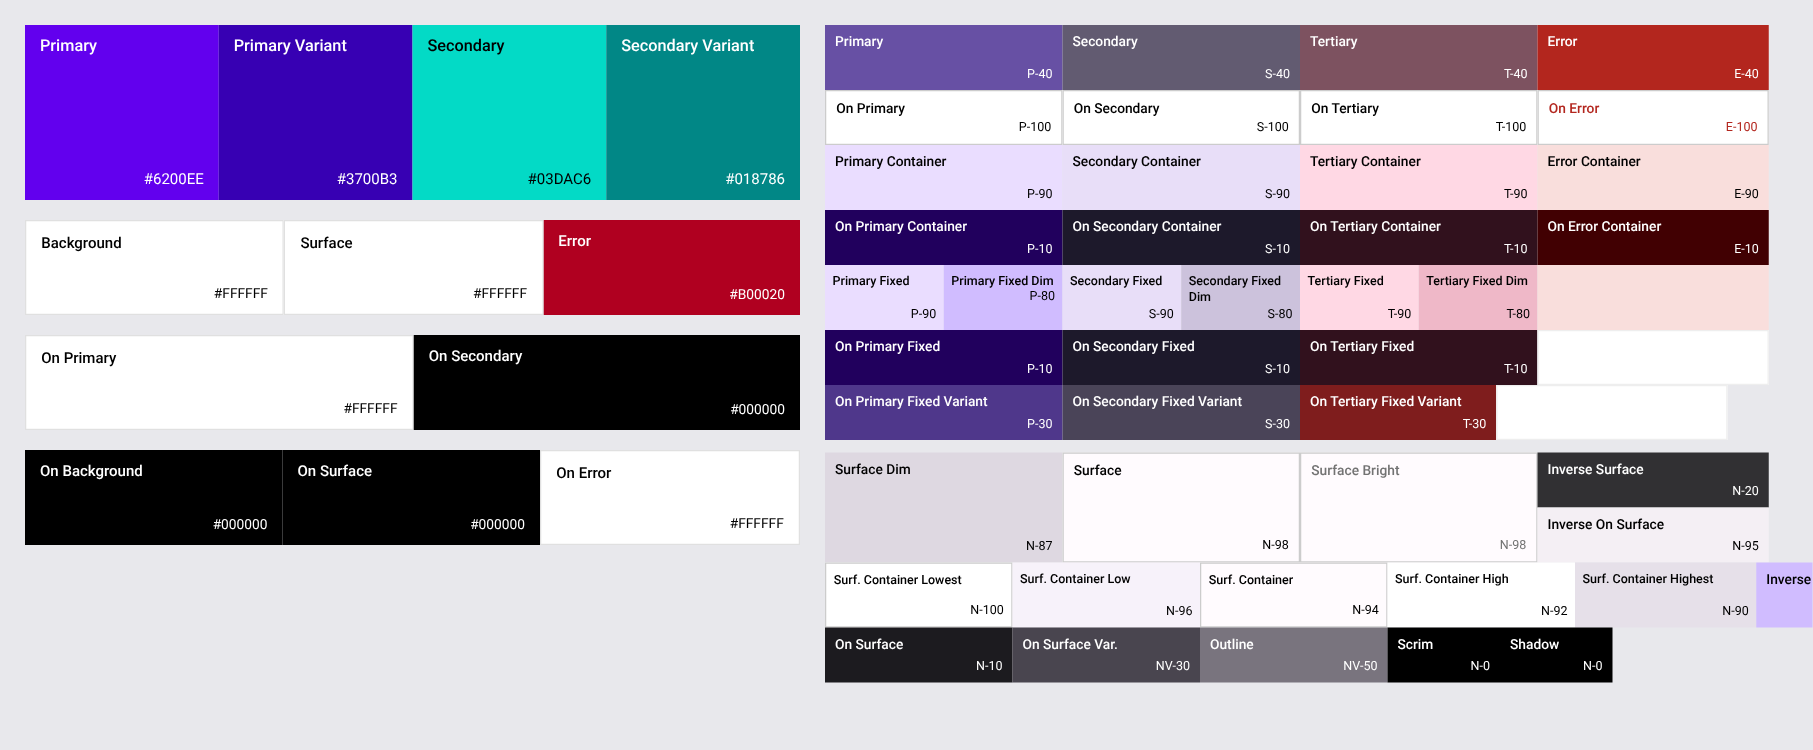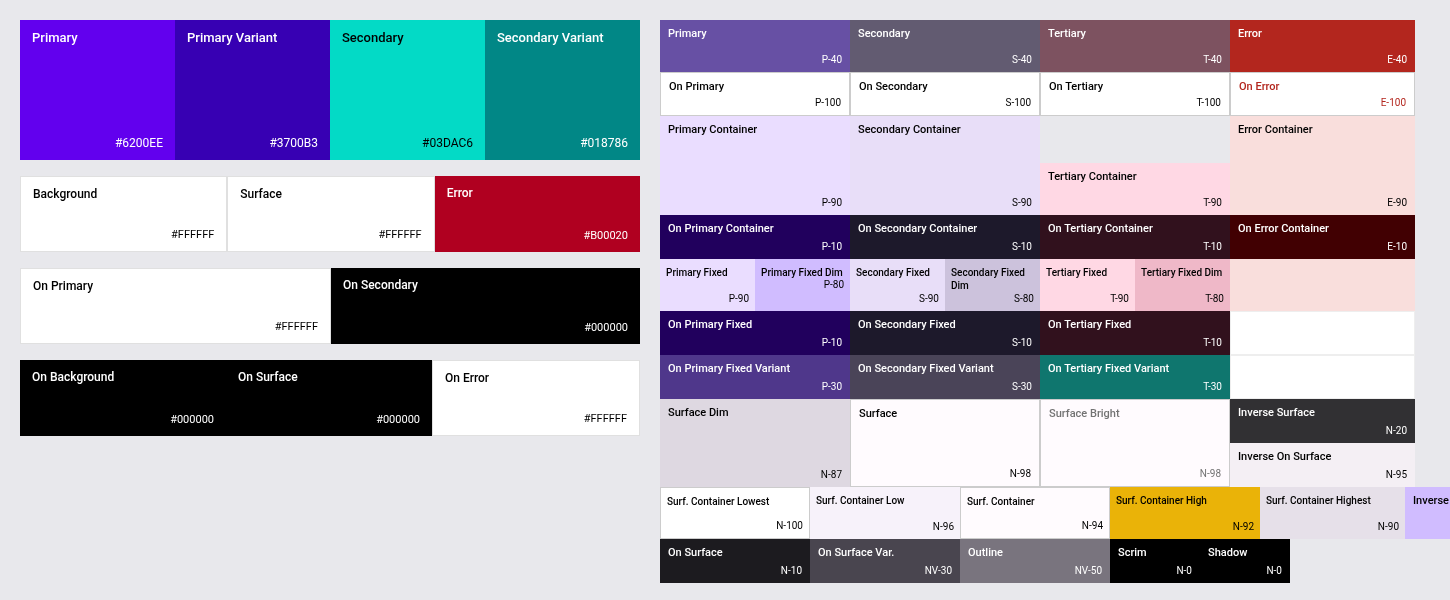--- a/index.html
+++ b/index.html
@@ -177,21 +177,21 @@
     </div>
     <div style="display: flex;">
       <div style="background: rgb(234, 221, 255); color: rgb(0, 0, 0); width: 190px; min-width: 190px; min-height: 52px; display: flex; flex-direction: column; justify-content: space-between; padding: 7px 8px;">
       <span style="font-size:11px;font-weight:500;color:#000000;line-height:1.3">Primary Container</span>
       <span style="font-size:10px;color:#000000;align-self:flex-end">P-90</span>
     </div>
       <div style="background: rgb(232, 222, 248); color: rgb(0, 0, 0); width: 190px; min-width: 190px; min-height: 52px; display: flex; flex-direction: column; justify-content: space-between; padding: 7px 8px;">
       <span style="font-size:11px;font-weight:500;color:#000000;line-height:1.3">Secondary Container</span>
       <span style="font-size:10px;color:#000000;align-self:flex-end">S-90</span>
     </div>
-      <div style="background: rgb(255, 216, 228); color: rgb(0, 0, 0); width: 190px; min-width: 190px; min-height: 52px; display: flex; flex-direction: column; justify-content: space-between; padding: 7px 8px; margin-top: 47px;">
+      <div style="background: rgb(255, 216, 228); color: rgb(0, 0, 0); width: 190px; min-width: 190px; min-height: 52px; display: flex; flex-direction: column; justify-content: space-between; padding: 7px 8px;">
       <span style="font-size:11px;font-weight:500;color:#000000;line-height:1.3">Tertiary Container</span>
       <span style="font-size:10px;color:#000000;align-self:flex-end">T-90</span>
     </div>
       <div style="background: rgb(249, 222, 220); color: rgb(0, 0, 0); width: 185px; min-width: 185px; min-height: 52px; display: flex; flex-direction: column; justify-content: space-between; padding: 7px 8px;">
       <span style="font-size:11px;font-weight:500;color:#000000;line-height:1.3">Error Container</span>
       <span style="font-size:10px;color:#000000;align-self:flex-end">E-90</span>
     </div>
     </div>
     <div style="display: flex;">
       <div style="background: rgb(33, 0, 93); color: rgb(255, 255, 255); width: 190px; min-width: 190px; min-height: 44px; display: flex; flex-direction: column; justify-content: space-between; padding: 7px 8px;">
@@ -261,21 +261,21 @@
     </div>
     <div style="display: flex;">
       <div style="background: rgb(79, 55, 139); color: rgb(255, 255, 255); width: 190px; min-height: 44px; display: flex; flex-direction: column; justify-content: space-between; padding: 7px 8px;">
     <span style="font-size:11px;font-weight:500">On Primary Fixed Variant</span>
     <span style="font-size:10px;align-self:flex-end">P-30</span>
   </div>
       <div style="background: rgb(74, 68, 88); color: rgb(255, 255, 255); width: 190px; min-height: 44px; display: flex; flex-direction: column; justify-content: space-between; padding: 7px 8px;">
     <span style="font-size:11px;font-weight:500">On Secondary Fixed Variant</span>
     <span style="font-size:10px;align-self:flex-end">S-30</span>
   </div>
-      <div style="background: #0f766e; color: rgb(255, 255, 255); width: 190px; min-height: 44px; display: flex; flex-direction: column; justify-content: space-between; padding: 7px 8px;">
+      <div style="background: #7f1d1d; color: rgb(255, 255, 255); width: 157px; min-height: 44px; display: flex; flex-direction: column; justify-content: space-between; padding: 7px 8px;">
     <span style="font-size:11px;font-weight:500">On Tertiary Fixed Variant</span>
     <span style="font-size:10px;align-self:flex-end">T-30</span>
   </div>
       <div style="width: 185px; min-height: 44px; background: rgb(255, 255, 255); border: 1px solid rgb(238, 238, 238);"></div>
     </div>
     <div style="height: 10px; background: rgb(232, 232, 236); width: 100%;"></div>
     <div style="display: flex;">
       <div style="background: rgb(222, 216, 225); color: rgb(0, 0, 0); width: 190px; min-height: 52px; display: flex; flex-direction: column; justify-content: space-between; padding: 7px 8px;">
     <span style="font-size:11px;font-weight:500">Surface Dim</span>
     <span style="font-size:10px;align-self:flex-end">N-87</span>
@@ -305,21 +305,21 @@
     <span style="font-size:10px;align-self:flex-end">N-100</span>
   </div>
       <div style="background: rgb(247, 242, 250); color: rgb(0, 0, 0); width: 150px; min-height: 52px; display: flex; flex-direction: column; justify-content: space-between; padding: 7px 6px;">
     <span style="font-size:10px;font-weight:500;line-height:1.3">Surf. Container Low</span>
     <span style="font-size:10px;align-self:flex-end">N-96</span>
   </div>
       <div style="background: rgb(255, 251, 254); color: rgb(0, 0, 0); width: 150px; min-height: 52px; display: flex; flex-direction: column; justify-content: space-between; padding: 7px 6px; border: 1px solid rgb(204, 204, 204);">
     <span style="font-size:10px;font-weight:500;line-height:1.3">Surf. Container</span>
     <span style="font-size:10px;align-self:flex-end">N-94</span>
   </div>
-      <div style="background: #eab308; color: rgb(0, 0, 0); width: 150px; min-height: 52px; display: flex; flex-direction: column; justify-content: space-between; padding: 7px 6px;">
+      <div style="background: #ffffff; color: rgb(0, 0, 0); width: 150px; min-height: 52px; display: flex; flex-direction: column; justify-content: space-between; padding: 7px 6px;">
     <span style="font-size:10px;font-weight:500;line-height:1.3">Surf. Container High</span>
     <span style="font-size:10px;align-self:flex-end">N-92</span>
   </div>
       <div style="background: rgb(230, 224, 233); color: rgb(0, 0, 0); width: 145px; min-height: 52px; display: flex; flex-direction: column; justify-content: space-between; padding: 7px 6px;">
     <span style="font-size:10px;font-weight:500;line-height:1.3">Surf. Container Highest</span>
     <span style="font-size:10px;align-self:flex-end">N-90</span>
   </div>
       <div style="background: rgb(208, 188, 255); color: rgb(0, 0, 0); width: 185px; min-height: 52px; display: flex; flex-direction: column; justify-content: space-between; padding: 7px 8px;">
         <span style="font-size:11px;font-weight:500">Inverse Primary</span>
       </div>

